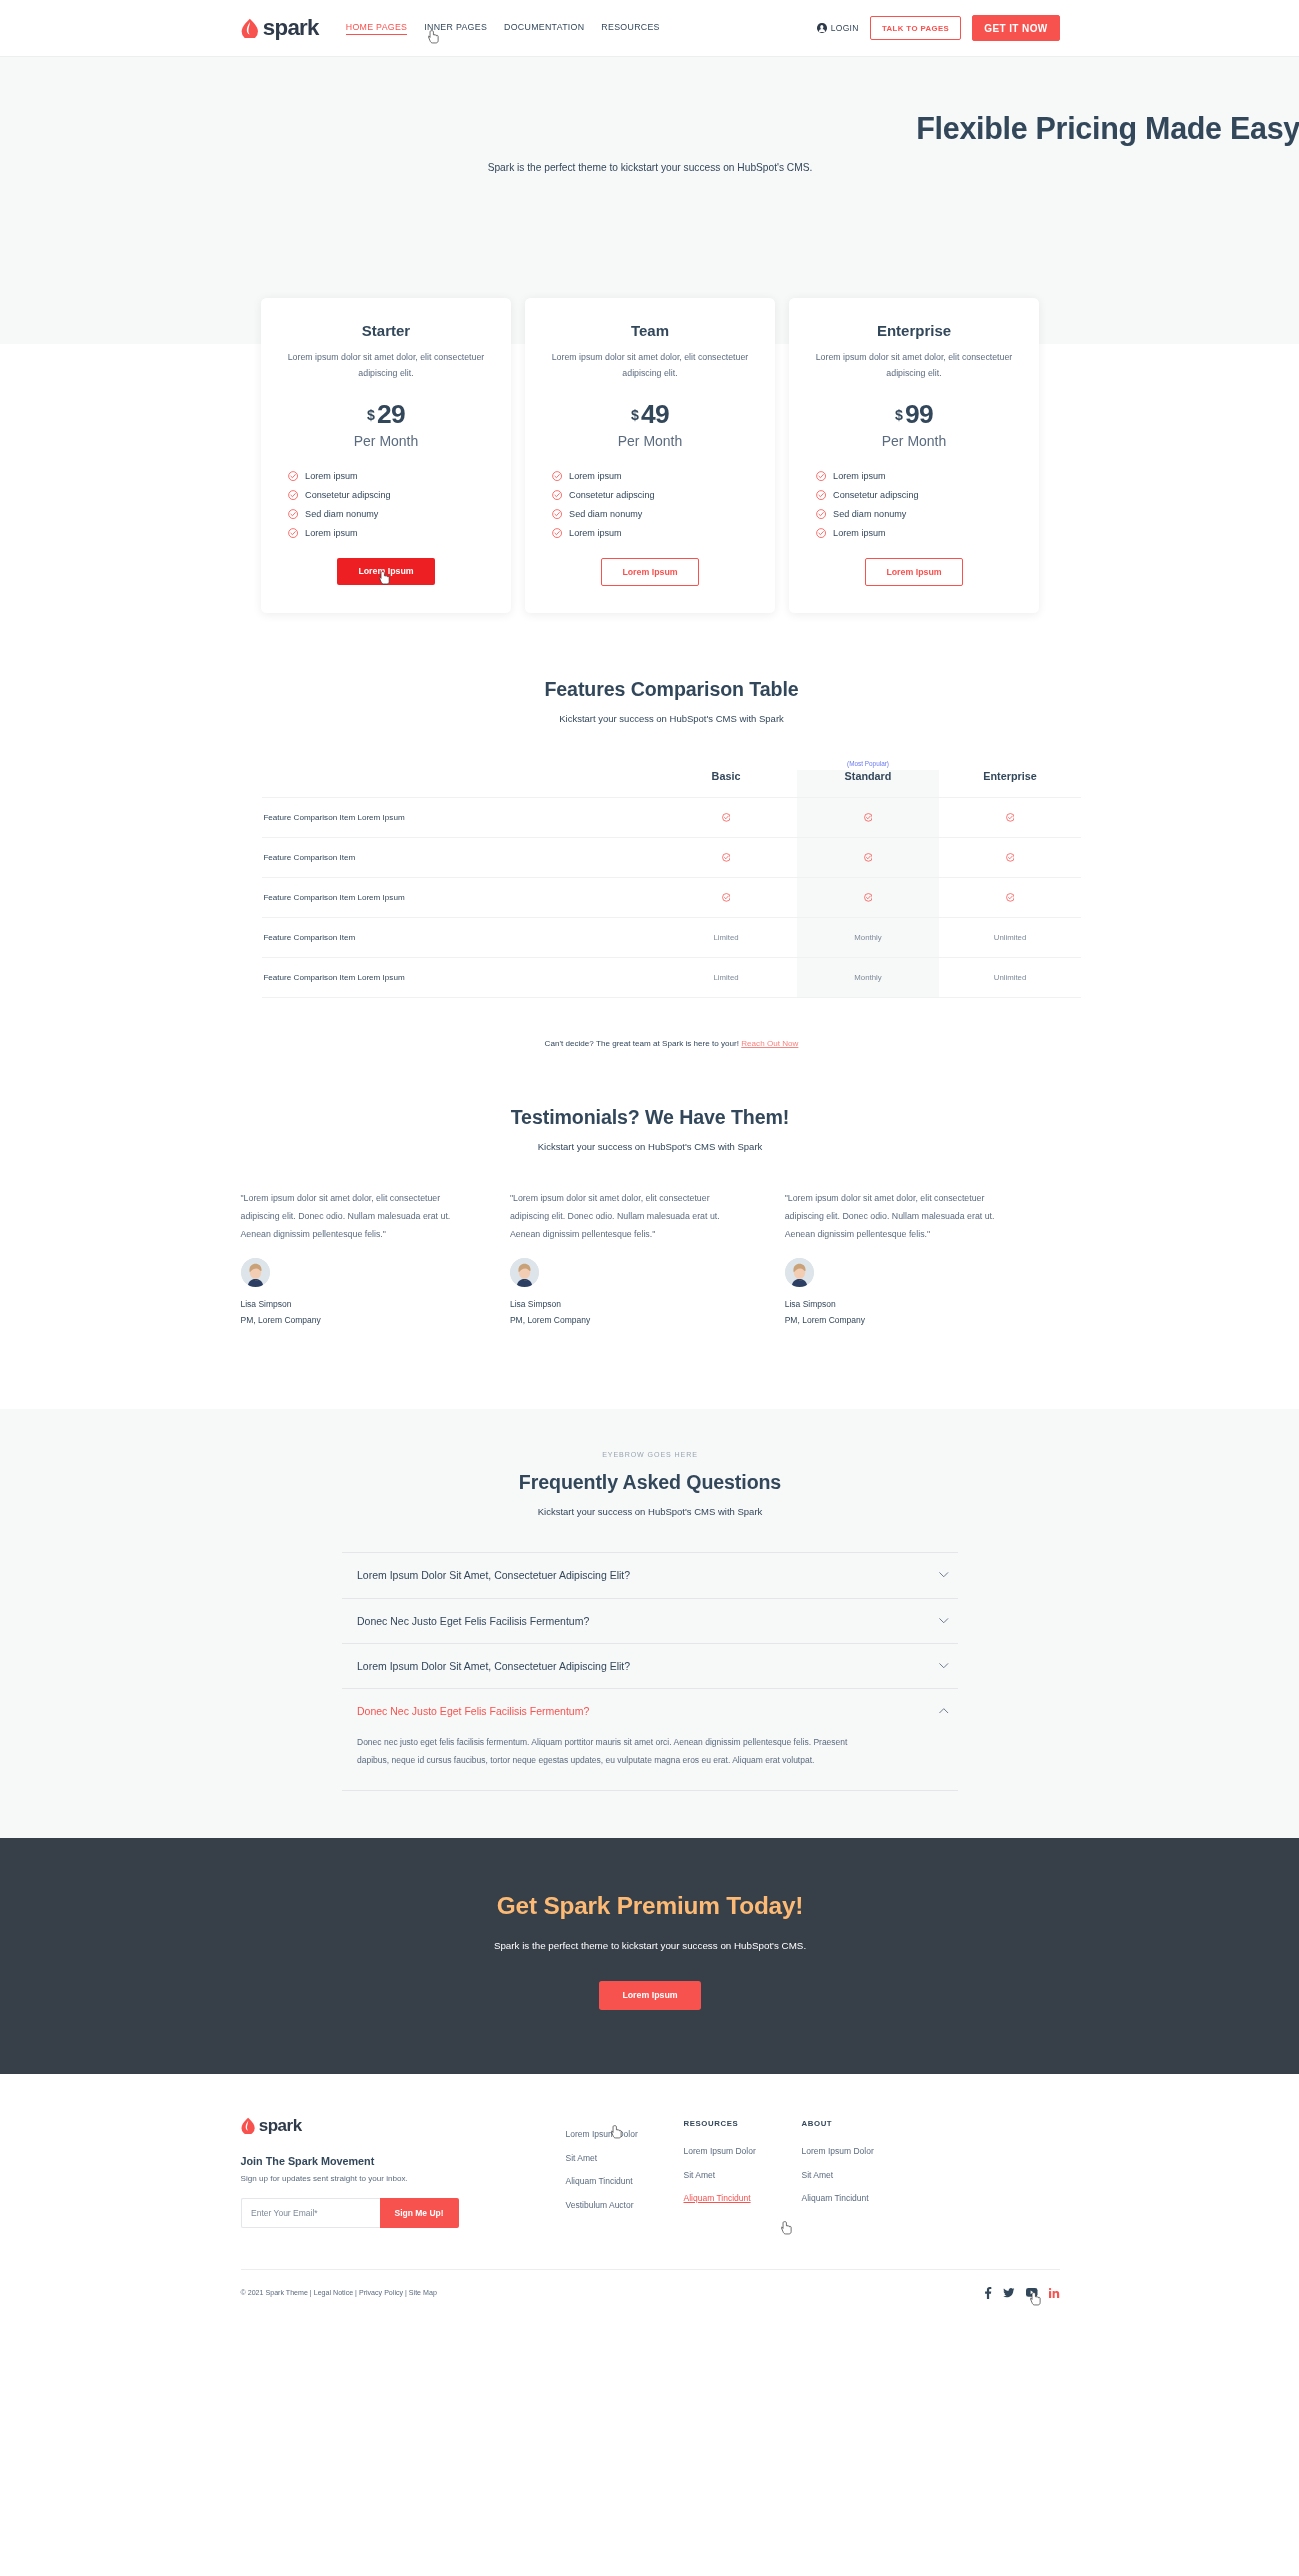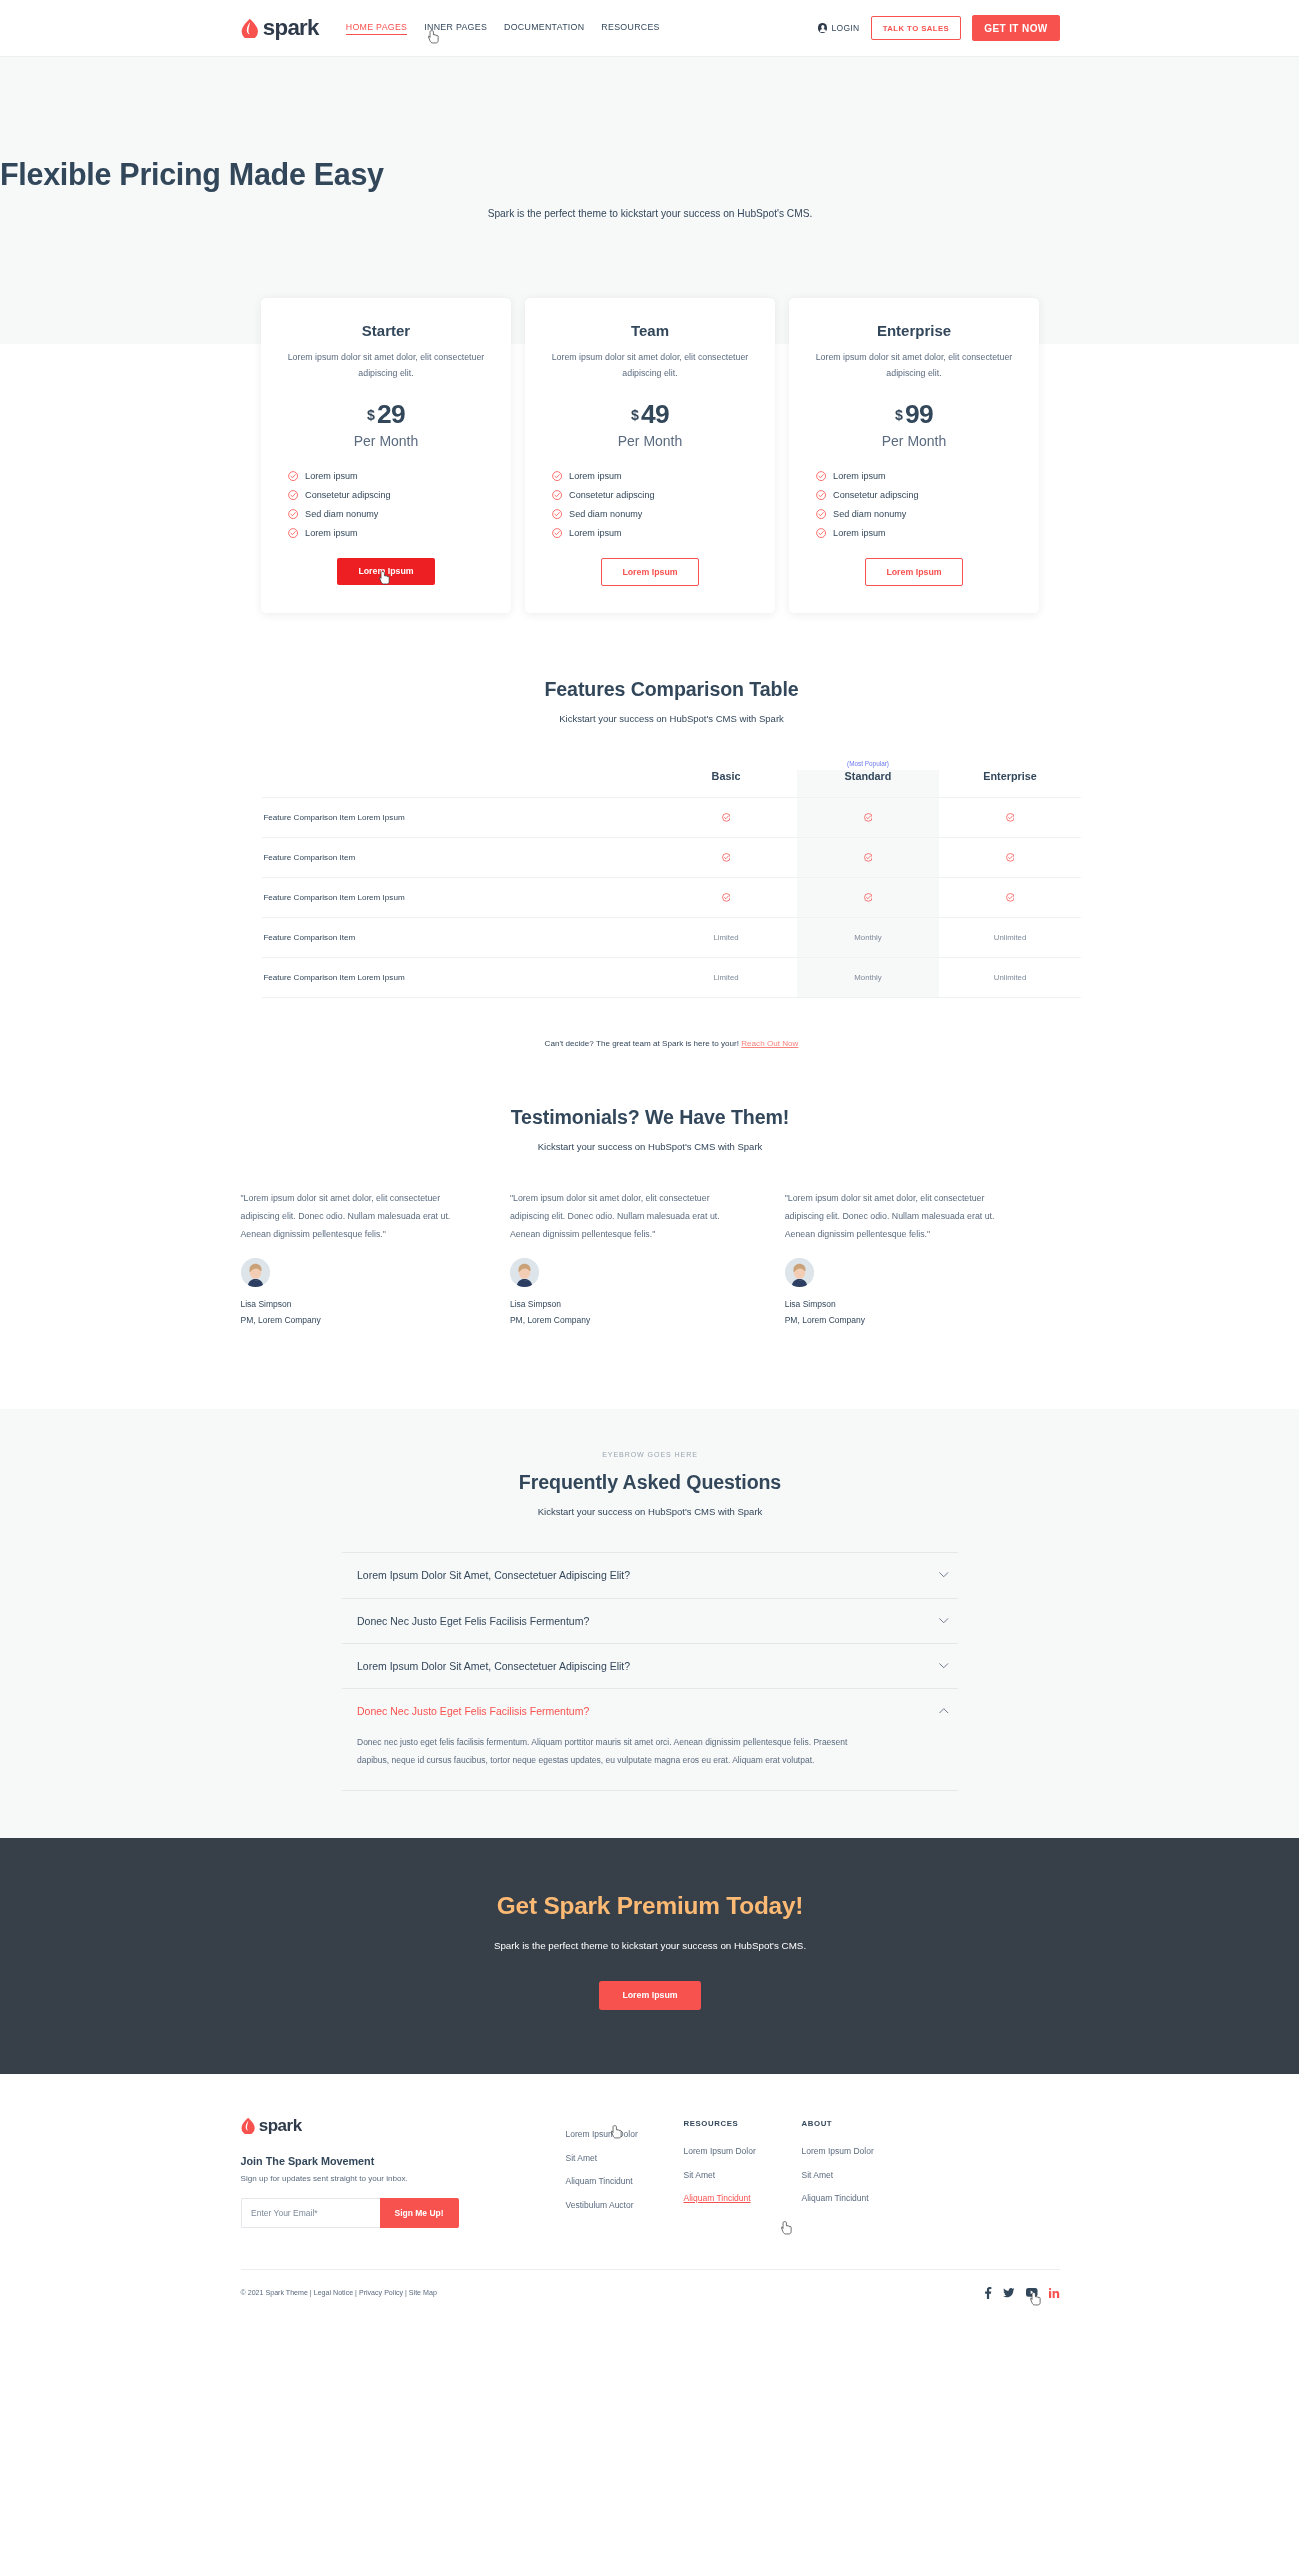--- a/index.html
+++ b/index.html
@@ -54,22 +54,22 @@
     font-family:"Liberation Sans", sans-serif;
     text-align:right;
   }
 
   
   .cursor { position:absolute; width:11.5px; height:16.2px; pointer-events:none; }
 
   
   .hero { background:#f7f8f8; padding:53px 0 0 0; height:287px; }
   .hero h1 {
-    font-size:30.5px; font-weight:700; color:#33475b; text-align:left;
-    letter-spacing:-0.3px; line-height:1.2;margin-top:46px;
+    font-size:30.5px; font-weight:700; color:#33475b; text-align:right;
+    letter-spacing:-0.3px; line-height:1.2;
   }
   .hero p { text-align:center; font-size:10.2px; color:#33475b; margin-top:15px; }
 
   
   .pricing-strip { position:relative; margin-top:-46px; }
   .cards { display:flex; justify-content:center; gap:14px; }
   .card {
     width:250px; background:#ffffff; border-radius:5.4px;
     box-shadow:0 1.4px 9.5px rgba(0,0,0,.07);
     padding:24.4px 23px 27px 23px; text-align:center;
@@ -220,21 +220,21 @@
         <div class="nav-item">INNER PAGES</div>
         <div class="nav-item">DOCUMENTATION</div>
         <div class="nav-item">RESOURCES</div>
       </div>
 
       <div class="header-right">
         <div class="login">
           <span class="login-ico"></span>
           <span>LOGIN</span>
         </div>
-        <button class="btn-outline">TALK TO SALES</button>
+        <button class="btn-outline">TALK TO PAGES</button>
         <button class="btn-solid">GET IT NOW</button>
       </div>
     </div>
 
     <svg class="cursor" style="left:428px; top:30px;" viewBox="0 0 17 24">
       <path d="M5 1 C3.5 1 3 2 3 3 v8 l-1-1.5 C1.3 8.6 0.3 9 0.6 10 l2.4 6 c.7 1.8 2 3.2 3.6 3.2 h5 c2 0 3.4-1.4 3.4-3.4 V9.5 c0-.9-.6-1.4-1.3-1.4 -.4 0-.8.2-1 .5 0-.9-.6-1.4-1.3-1.4 -.5 0-.9.2-1.1.6 -.1-.8-.6-1.2-1.3-1.2 -.4 0-.8.2-1 .5 V3 c0-1-.5-2-2-2 Z" fill="#ffffff" stroke="#2b2b2b" stroke-width="1"></path>
     </svg>
   </div>
 
   <div class="hero">

